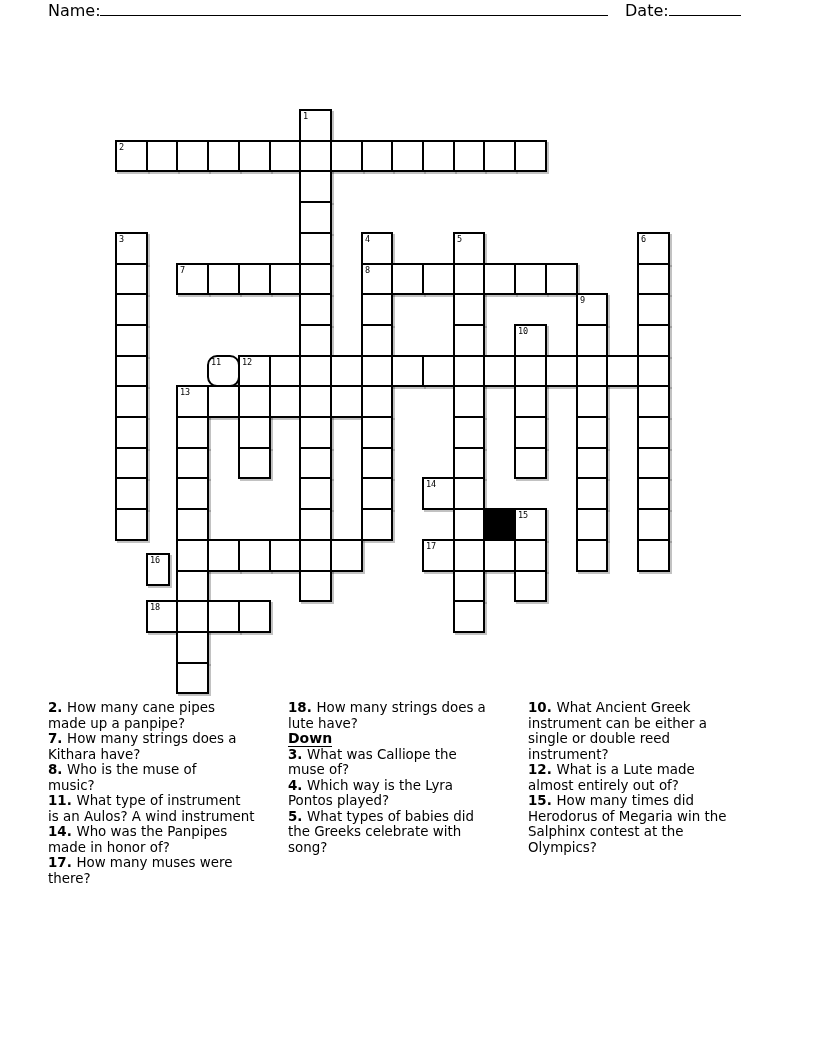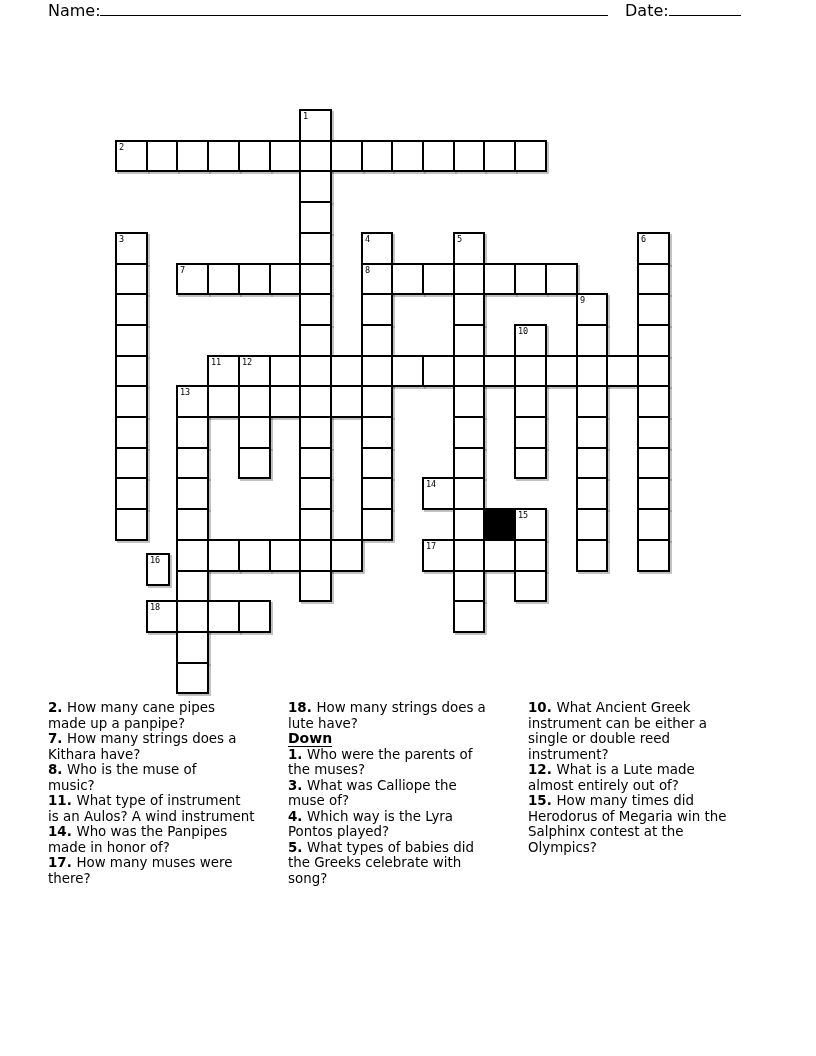--- a/index.html
+++ b/index.html
@@ -106,21 +106,21 @@
       <div class="cell" style="left: 0px; top: 215px; width: 33px; height: 33px;"></div>
       <div class="cell" style="left: 184px; top: 215px; width: 33px; height: 33px;"></div>
       <div class="cell" style="left: 246px; top: 215px; width: 32px; height: 33px;"></div>
       <div class="cell" style="left: 338px; top: 215px; width: 32px; height: 33px;"></div>
       <div class="cell" style="left: 399px; top: 215px; width: 33px; height: 33px;">
         <span class="cellnum">10</span>
       </div>
       <div class="cell" style="left: 461px; top: 215px; width: 32px; height: 33px;"></div>
       <div class="cell" style="left: 522px; top: 215px; width: 33px; height: 33px;"></div>
       <div class="cell" style="left: 0px; top: 246px; width: 33px; height: 32px;"></div>
-      <div class="cell" style="left: 92px; top: 246px; width: 33px; height: 32px;">
+      <div class="cell" style="left: 92px; top: 246px; width: 33px; height: 32px; border-radius: 10px;">
         <span class="cellnum">11</span>
       </div>
       <div class="cell" style="left: 123px; top: 246px; width: 33px; height: 40px;">
         <span class="cellnum">12</span>
       </div>
       <div class="cell" style="left: 154px; top: 246px; width: 32px; height: 32px;"></div>
       <div class="cell" style="left: 184px; top: 246px; width: 33px; height: 32px;"></div>
       <div class="cell" style="left: 215px; top: 246px; width: 33px; height: 32px;"></div>
       <div class="cell" style="left: 246px; top: 246px; width: 32px; height: 32px;"></div>
       <div class="cell" style="left: 276px; top: 246px; width: 33px; height: 32px;"></div>
@@ -229,22 +229,20 @@
 is an Aulos? A wind instrument</span></div>
         <div class="clue"><b>14. </b><span>Who was the Panpipes
 made in honor of?</span></div>
         <div class="clue"><b>17. </b><span>How many muses were
 there?</span></div>
       </div>
     <div class="clue-col c2" id="clue-col-1">
         <div class="clue"><b>18. </b><span>How many strings does a
 lute have?</span></div>
         <div class="clue-header"><span>Down</span></div>
-        <div class="clue"><b>1. </b><span>Who were the parents of
-the muses?</span></div>
         <div class="clue"><b>3. </b><span>What was Calliope the
 muse of?</span></div>
         <div class="clue"><b>4. </b><span>Which way is the Lyra
 Pontos played?</span></div>
         <div class="clue"><b>5. </b><span>What types of babies did
 the Greeks celebrate with
 song?</span></div>
       </div>
     <div class="clue-col c3" id="clue-col-2">
         <div class="clue"><b>10. </b><span>What Ancient Greek

